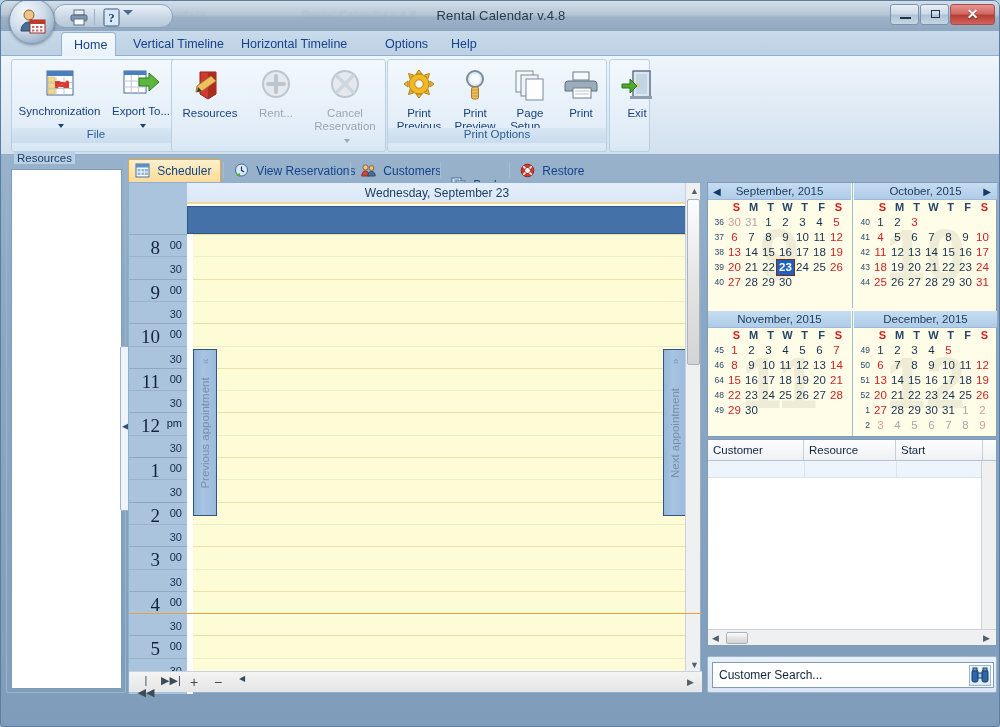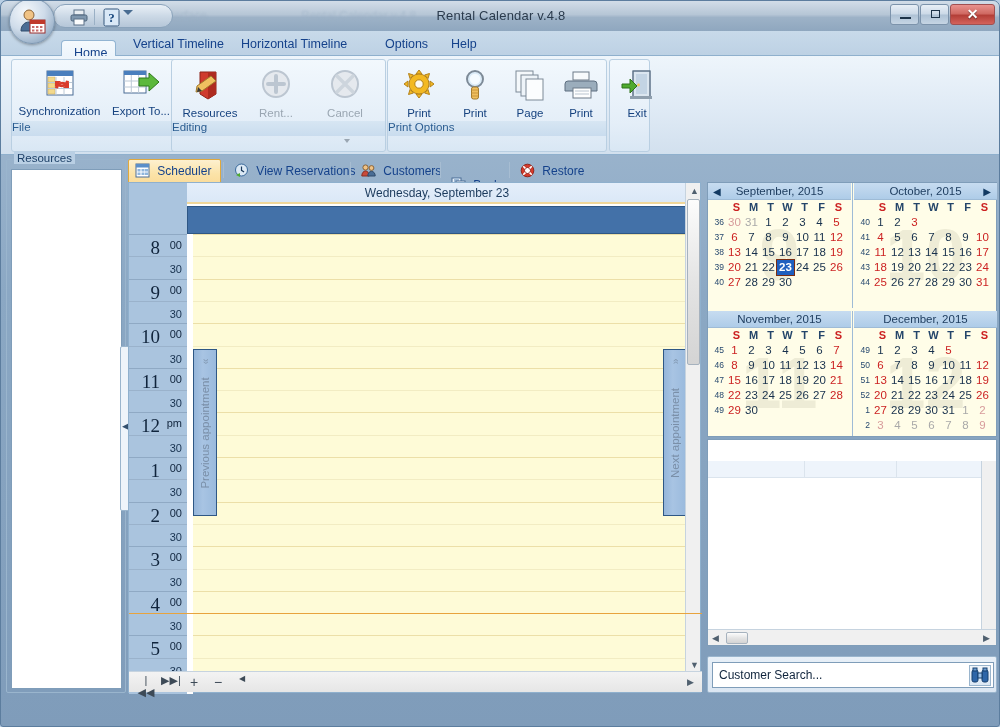--- a/index.html
+++ b/index.html
@@ -78,35 +78,35 @@
     background:linear-gradient(180deg,#c8daea 0%, #bdd1e4 100%);
     border-bottom:1px solid #8fb0cd;
   }
   .rtab {
     position:absolute; top:1px; height:24px; line-height:24px;
     padding:0 12px; font-size:12.5px; color:#15428b; cursor:default;
   }
   .rtab.active {
     background:linear-gradient(180deg,#f4f9fd 0%, #e9f2fa 100%);
     border:1px solid #92b4d2; border-bottom:none;
-    border-radius:4px 4px 0 0; color:#15428b;margin-top:8px;
+    border-radius:4px 4px 0 0; color:#15428b;
   }
   #ribbon-body {
     position:absolute; left:0; top:55px; width:1000px; height:99px;
     background:linear-gradient(180deg,#eef5fb 0%, #dfeaf5 55%, #d2e0ee 100%);
     border-bottom:1px solid #8fb0cd;
   }
   .rgroup {
     position:absolute; top:3px; height:93px;
     border:1px solid #b9cfe2; border-radius:3px;
     background:linear-gradient(180deg,#f2f8fd 0%, #e4eef8 70%, #d9e7f4 100%);
   }
   .rgroup-title {
-    position:absolute; left:0; bottom:15px; width:100%; height:15px;
-    font-size:11.5px; color:#2b5d91;
+    position:absolute; left:0; bottom:8px; width:100%; height:15px;
+    text-align:center; font-size:11.5px; color:#2b5d91;
     background:linear-gradient(180deg,#d7e6f3 0%, #c9dcee 100%);
   }
   .rbtn { position:absolute; top:4px; width:72px; height:72px; text-align:center; cursor:default; }
   .rbtn .ico { display:block; margin:4px auto 2px; }
   .rbtn .lbl { display:block; font-size:11.5px; color:#16427f; line-height:13px; }
   .rbtn.dim .lbl { color:#9aa6b2; }
   .dropcaret { display:inline-block; width:0;height:0;
     border-left:3.5px solid transparent;border-right:3.5px solid transparent;border-top:4px solid #16427f;
     vertical-align:middle; margin-left:3px; }
 
@@ -450,21 +450,20 @@
       <div class="rbtn dim" style="left:134px; width:78px;">
         <span class="ico">
           <svg width="34" height="34" viewBox="0 0 34 34">
             <circle cx="17" cy="16" r="13" fill="#e5e9ee" stroke="#bcc6d1" stroke-width="2"></circle>
             <path d="M9 8 L25 24 M25 8 L9 24" stroke="#cdd5dd" stroke-width="3.5" stroke-linecap="round"></path>
           </svg>
         </span>
         <span class="lbl">Cancel Reservation</span>
         <span class="dropcaret" style="border-top-color:#9aa6b2;"></span>
       </div>
-      <div class="rgroup-title">Editing</div>
     </div>
 
     <div class="rgroup" style="left:386px; width:220px;">
       <div class="rbtn" style="left:2px; width:58px;">
         <span class="ico">
           <svg width="34" height="34" viewBox="0 0 34 34">
             <g fill="#f3b923" stroke="#b4821a">
               <path d="M17 2 l3 4 h-6z"></path>
                 <path d="M17 30 l3-4 h-6z"></path>
               <path d="M2 16 l4-3 v6z"></path>
@@ -891,21 +890,21 @@
           <div style="clear: both;"></div>
           <span class="wk">46</span>
           <span class="dcell we">8</span>
           <span class="dcell">9</span>
           <span class="dcell">10</span>
           <span class="dcell">11</span>
           <span class="dcell">12</span>
           <span class="dcell">13</span>
           <span class="dcell we">14</span>
           <div style="clear: both;"></div>
-          <span class="wk">47</span>
+          <span class="wk">64</span>
           <span class="dcell we">15</span>
           <span class="dcell">16</span>
           <span class="dcell">17</span>
           <span class="dcell">18</span>
           <span class="dcell">19</span>
           <span class="dcell">20</span>
           <span class="dcell we">21</span>
           <div style="clear: both;"></div>
           <span class="wk">48</span>
           <span class="dcell we">22</span>
@@ -992,20 +991,25 @@
           <span class="dcell out">6</span>
           <span class="dcell out">7</span>
           <span class="dcell out">8</span>
           <span class="dcell out we">9</span>
           <div style="clear: both;"></div>
         </div>
       </div>
   </div>
 
   <div id="res-grid">
+    <div id="res-hdr">
+      <div class="res-col" style="left:0;   width:96px;">Customer</div>
+      <div class="res-col" style="left:96px; width:92px;">Resource</div>
+      <div class="res-col" style="left:188px; width:87px;">Start</div>
+    </div>
     <div id="res-emptyrow"></div>
     <div class="res-cellline" style="left:96px;"></div>
     <div class="res-cellline" style="left:188px;"></div>
 
     <div id="res-vsb"></div>
     <div id="res-hsb">
       <div class="scroll-arrow" style="left:4px; top:3px;">◀</div>
       <div class="thumb" style="left:18px; top:2px; width:22px; height:12px;"></div>
       <div class="scroll-arrow" style="right:6px; top:3px;">▶</div>
     </div>

